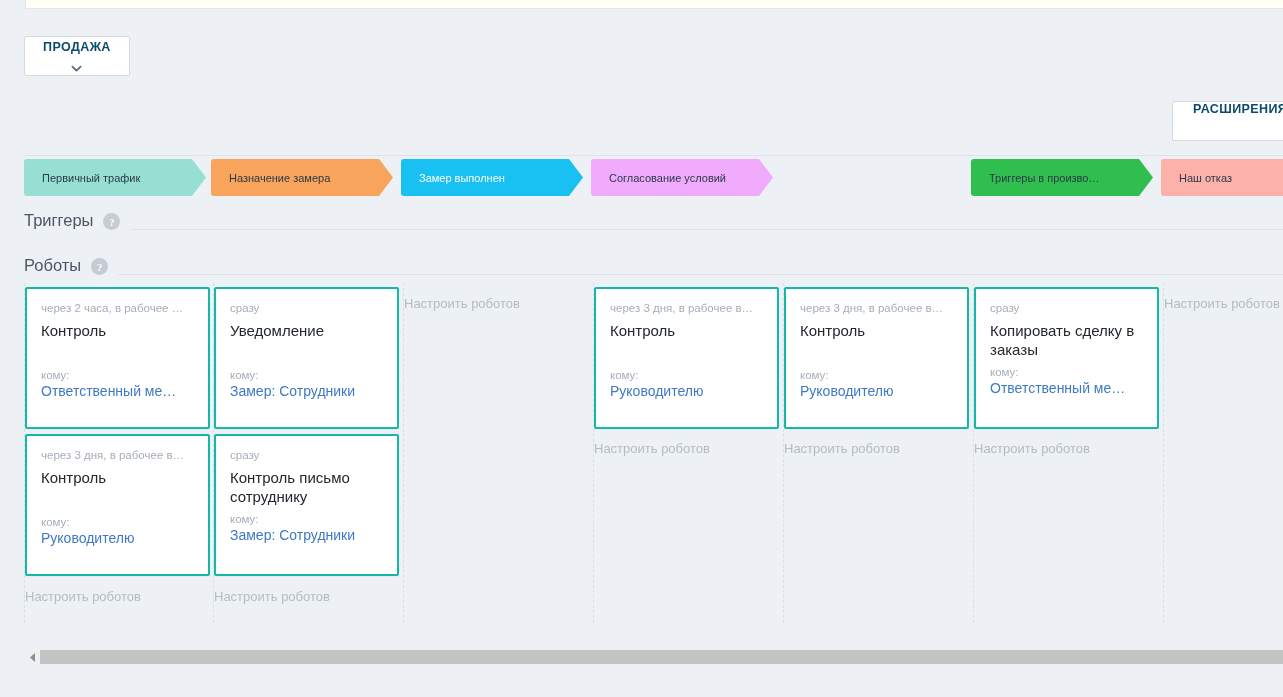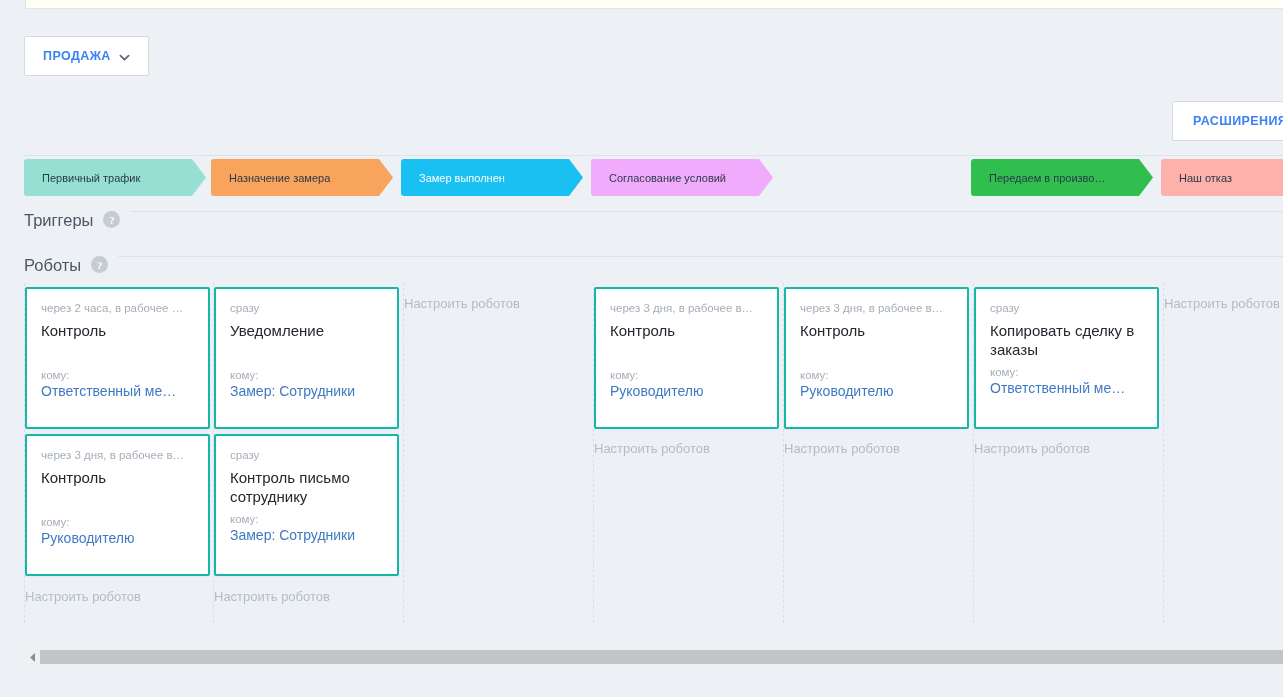--- a/index.html
+++ b/index.html
@@ -25,26 +25,27 @@
 
   
   .toolbar { position: absolute; left: 0; top: 9px; right: 0; height: 147px; }
 
   .btn {
     position: absolute;
     display: inline-flex; align-items: center; justify-content: center;
     background: #ffffff;
     border: 1px solid #d5dadf;
     border-radius: 2px;
-    color: #3b82f6;
+    color: #0c4a6e;
     font-size: 12.5px;
     font-weight: bold;
     letter-spacing: 0.4px;
     cursor: pointer;
     white-space: nowrap;
+    flex-direction: column;
   }
 
   #sale-btn { left: 24px; top: 27px; height: 40px; padding: 0 18px; gap: 8px; }
   #sale-btn .caret { display: inline-block; width: 11px; height: 11px; position: relative; }
   #sale-btn .caret svg { position: absolute; left: 0; top: 1px; }
 
   #ext-btn {
     left: 1172px; top: 92px; height: 40px; padding: 0 20px;
     justify-content: flex-start;
   }
@@ -65,21 +66,21 @@
     padding-left: 18px;
     font-size: 11px;
     color: #2b3a4a;
     cursor: pointer;
     border-radius: 3px 0 0 3px;
     clip-path: polygon(0 0, calc(100% - 14px) 0, 100% 50%, calc(100% - 14px) 100%, 0 100%);
   }
   .stage.light-text { color: #ffffff; }
 
   
-  .section { position: absolute; left: 24px; right: 0; display: flex; align-items: flex-start; }
+  .section { position: absolute; left: 24px; right: 0; display: flex; align-items: flex-end; }
   .section .sec-title { font-size: 16.5px; color: #4c5664; font-weight: normal; }
   .help {
     width: 17px; height: 17px; border-radius: 50%;
     background: #c6ccd3; color: #ffffff;
     font-size: 11px; font-weight: bold;
     display: inline-flex; align-items: center; justify-content: center;
     margin-left: 10px; cursor: pointer; flex: none;
     font-family: "Liberation Serif", serif;
   }
   .section .rule { flex: 1 1 auto; height: 1px; background: #dde3e9; margin-left: 10px; }
@@ -182,21 +183,21 @@
       <div class="stage" style="left: 211px; width: 182px; background: rgb(248, 164, 92); color: rgb(43, 58, 74);">
         <span>Назначение замера</span>
       </div>
       <div class="stage light-text" style="left: 401px; width: 182px; background: rgb(25, 193, 243); color: rgb(255, 255, 255);">
         <span>Замер выполнен</span>
       </div>
       <div class="stage" style="left: 591px; width: 182px; background: #f0abfc; color: rgb(43, 58, 74);">
         <span>Согласование условий</span>
       </div>
       <div class="stage" style="left: 971px; width: 182px; background: rgb(48, 191, 78); color: rgb(43, 58, 74);">
-        <span>Передаем в произво…</span>
+        <span>Триггеры в произво…</span>
       </div>
       <div class="stage" style="left: 1161px; width: 182px; background: rgb(252, 177, 171); color: rgb(43, 58, 74);">
         <span>Наш отказ</span>
       </div>
     </div>
 
   <div class="section" id="triggers-section">
     <span class="sec-title">Триггеры</span>
     <span class="help">?</span>
     <span class="rule"></span>

